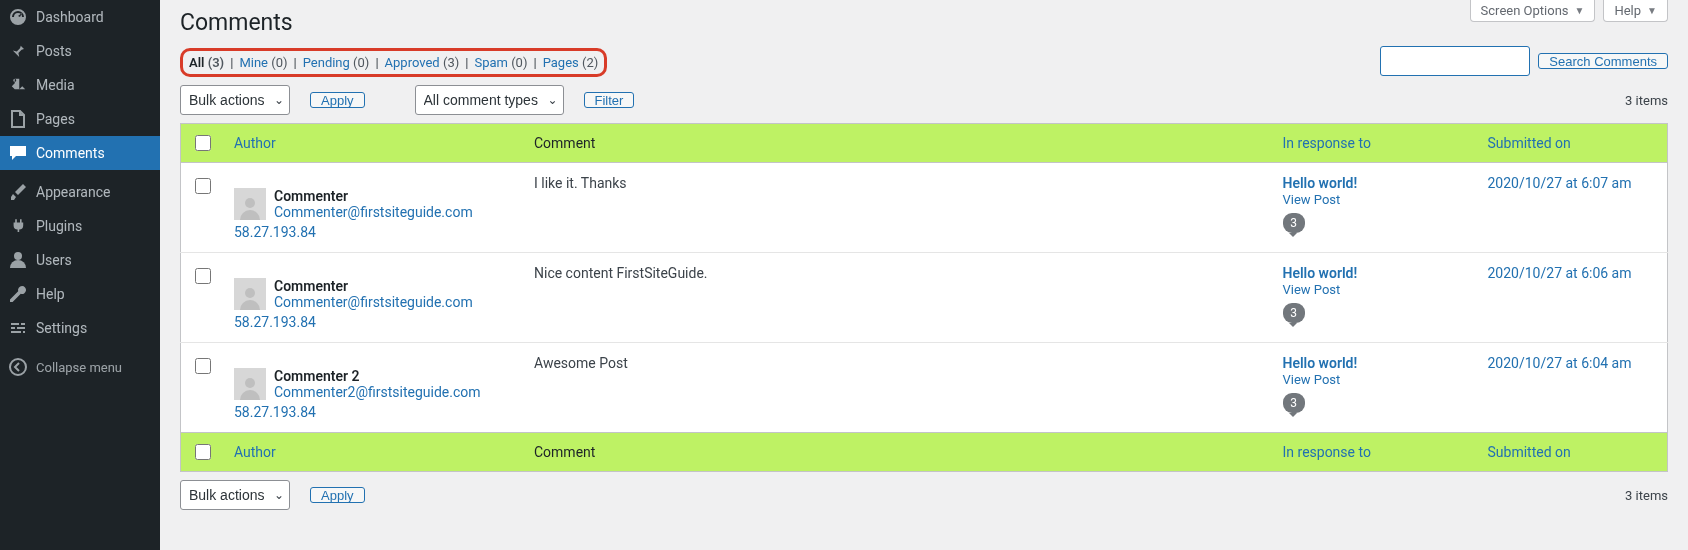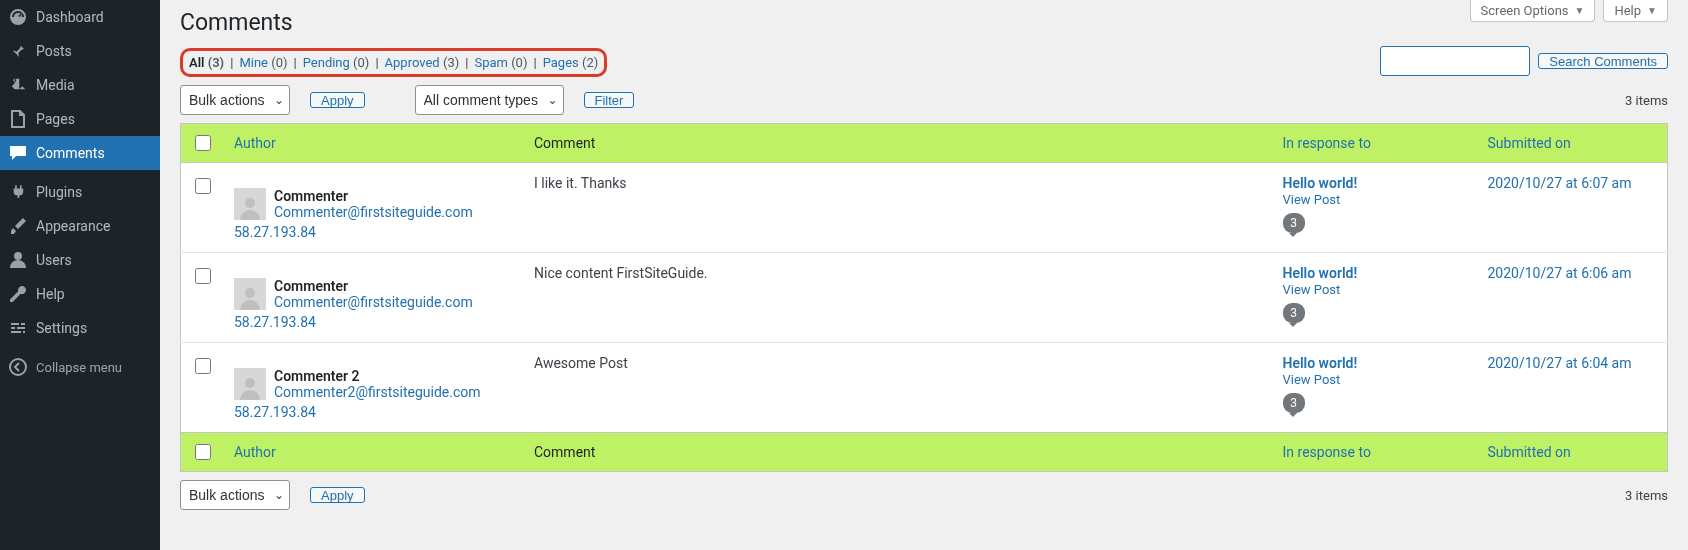--- a/index.html
+++ b/index.html
@@ -207,32 +207,32 @@
           <svg viewBox="0 0 20 20" fill="currentColor">
             <path d="M2 3h16v10H8l-4 4v-4H2V3z"></path>
           </svg>
         </span>
         <span>Comments</span>
       </li>
       <li class="sep"></li>
       <li class="top">
         <span class="mi">
           <svg viewBox="0 0 20 20" fill="currentColor">
+            <path d="M15 2l3 3-8 8-3-3 8-8zM5 12l3 3-2 3H3v-3l2-3z"></path>
+          </svg>
+        </span>
+        <span>Appearance</span>
+      </li>
+      <li class="top">
+        <span class="mi">
+          <svg viewBox="0 0 20 20" fill="currentColor">
             <path d="M7 2v4H5v4a5 5 0 005 5v3h2v-3a5 5 0 005-5V6h-2V2h-2v4H9V2H7z" transform="scale(.8) translate(2 2)"></path>
           </svg>
         </span>
         <span>Plugins</span>
-      </li>
-      <li class="top">
-        <span class="mi">
-          <svg viewBox="0 0 20 20" fill="currentColor">
-            <path d="M15 2l3 3-8 8-3-3 8-8zM5 12l3 3-2 3H3v-3l2-3z"></path>
-          </svg>
-        </span>
-        <span>Appearance</span>
       </li>
       <li class="top">
         <span class="mi">
           <svg viewBox="0 0 20 20" fill="currentColor">
             <circle cx="10" cy="6" r="4"></circle>
             <path d="M2 18a8 8 0 0116 0H2z"></path>
           </svg>
         </span>
         <span>Users</span>
       </li>

